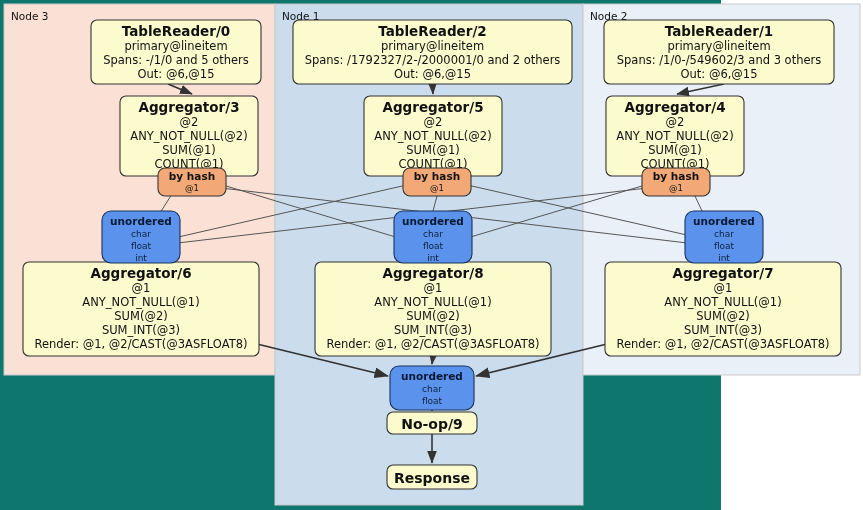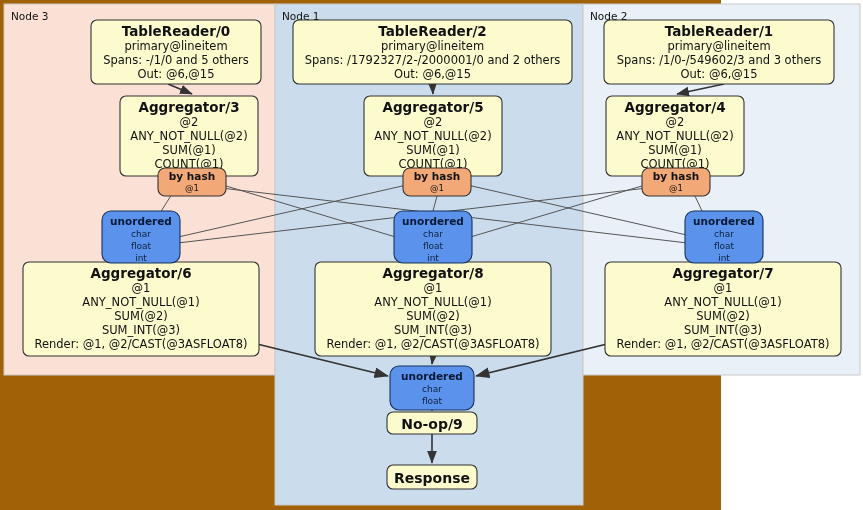--- a/index.html
+++ b/index.html
@@ -1,18 +1,18 @@
 <!DOCTYPE html>
 <html><head>
 <meta charset="utf-8">
 <style>
   html,body{margin:0;padding:0;background:#ffffff;}
   body{width:863px;height:510px;overflow:hidden;
        font-family:"DejaVu Sans","Liberation Sans",sans-serif;}
-  #stage{position:relative;width:721px;height:510px;background:#a16207;}
+  #stage{position:relative;width:721px;height:510px;background:#0f766e;}
   svg{position:absolute;left:0;top:0;width:863px;height:510px;}
   text{font-family:"DejaVu Sans","Liberation Sans",sans-serif;}
 </style>
 </head>
 <body>
 
 <div id="stage">
   <svg id="diagram" viewBox="0 0 863 510">
     <defs>
       <marker id="arrow" markerWidth="9" markerHeight="9" refX="7.5" refY="3" orient="auto" markerUnits="strokeWidth">

